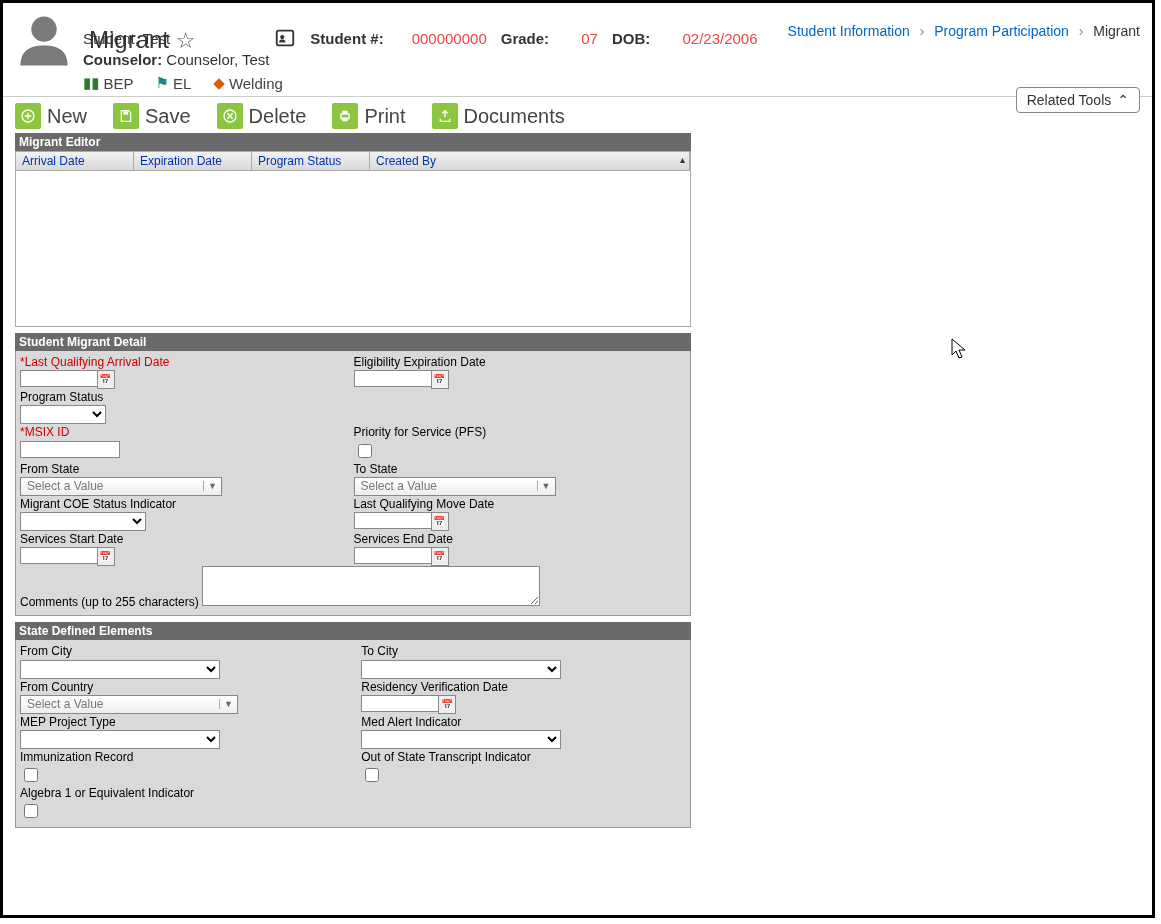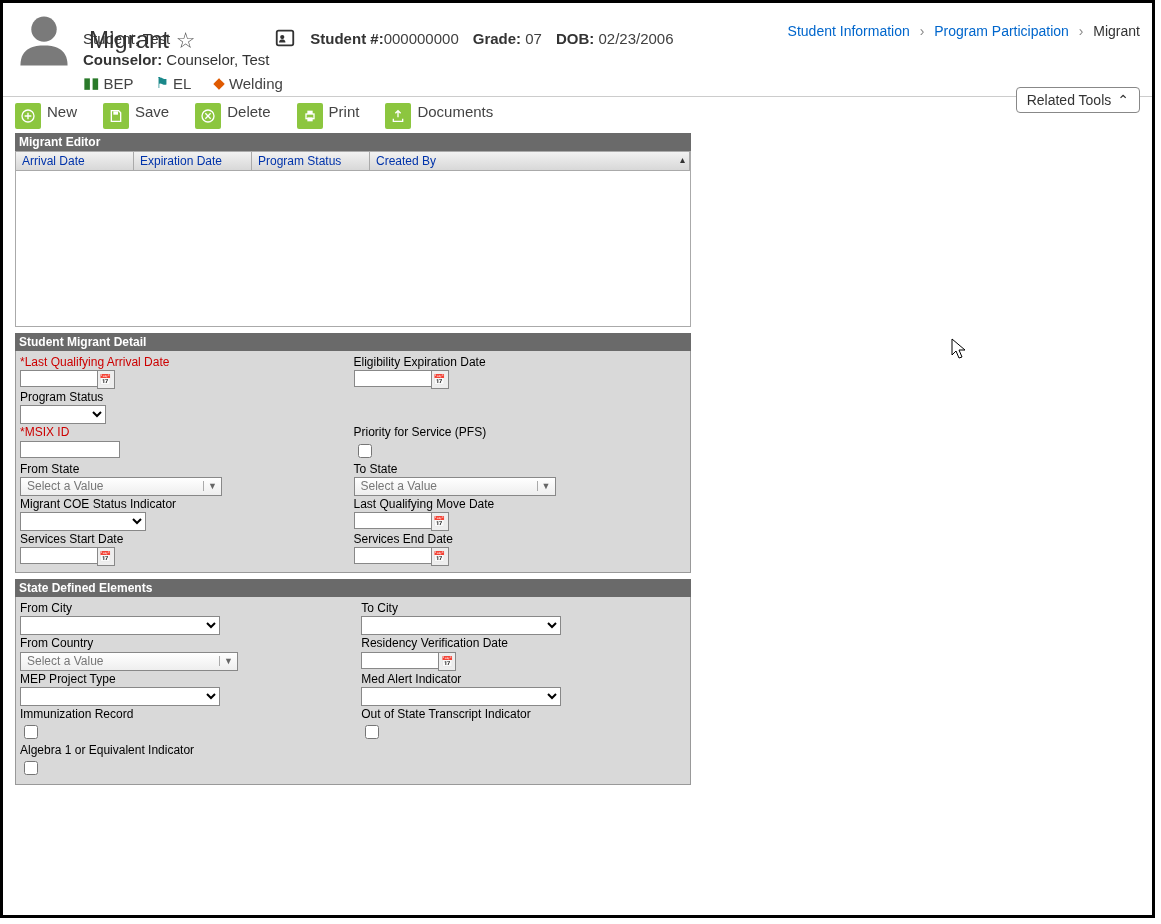--- a/index.html
+++ b/index.html
@@ -43,38 +43,38 @@
     margin: 8px;
   }
   .star { font-size: 22px; color: #555; }
   .title-block { display: flex; flex-direction: column; }
   .student-line { font-size: 15px; color: #333; margin: 4px 0 2px 0; display:flex; align-items:center; gap:14px; }
   .counselor-line { font-size: 15px; color: #333; margin: 0 0 2px 0; }
   .counselor-line b { font-weight: 700; }
   .info-row { display:flex; align-items:center; gap:18px; margin-left: 68px; margin-top: -46px; }
   .info-block2 { margin-left: 68px; display:flex; align-items:center; gap:18px; }
   .info-lbl { font-weight:700; color:#333; }
-  .info-val { color:#404040; }
+  .info-val { color:#ef4444;margin-left:28px; }
   .tags { display:flex; gap:22px; margin-left:68px; margin-top:4px; align-items:center; }
   .tag { display:flex; align-items:center; gap:4px; font-size:15px; color:#444; }
   .icon-green { color:#2a7a2a; }
   .icon-teal { color:#1a888a; }
   .icon-orange { color:#e05a00; }
   .related-tools {
     position:absolute; right:12px; top:84px;
     border:1px solid #888; border-radius:4px;
     padding:4px 10px; font-size:14px; cursor:pointer; display:flex; align-items:flex-start; gap:6px;
     background:#fff;
   }
   .toolbar {
     border-top:1px solid #ccc;
     padding:2px 12px 0 12px;
     display:flex; gap:26px; align-items:center;
   }
-  .tool-btn { display:flex; align-items:flex-start; gap:6px; font-size:15px; color:#444; cursor:pointer; padding:4px 0; }
+  .tool-btn { display:flex; align-items:center; gap:6px; font-size:20px; color:#444; cursor:pointer; padding:4px 0; }
   .icon-btn {
     width:26px; height:26px; background:#8cc63f; display:flex; align-items:center; justify-content:center; border-radius:2px;
   }
   .icon-btn svg { width:16px; height:16px; fill:#fff; }
   .panel {
     width:676px; margin-left:12px;
   }
   .panel-header {
     background:#6a6a6a; color:#fff; font-weight:700; font-size:12px; padding:2px 4px;
   }
@@ -339,20 +339,26 @@
             </div>
         </div>
         <div class="form-col">
           <label class="fld-label">Services End Date</label>
           <div class="date-wrap">
               <input class="date" style="">
               <div class="cal-btn">📅</div>
             </div>
         </div>
       </div>
+      <div class="form-row">
+        <div style="width:100%">
+          <label class="fld-label">Comments (up to 255 characters)</label>
+          <textarea class="ta" style=""></textarea>
+        </div>
+      </div>
     </div>
   </div>
 
   <div class="detail-panel" style="margin-top:6px">
     <div class="panel-header">State Defined Elements</div>
     <div class="detail-body">
       <div class="form-row">
         <div class="form-col" style="width:350px">
           <label class="fld-label">From City</label>
           <select class="sel sel-lg"><option></option></select>

